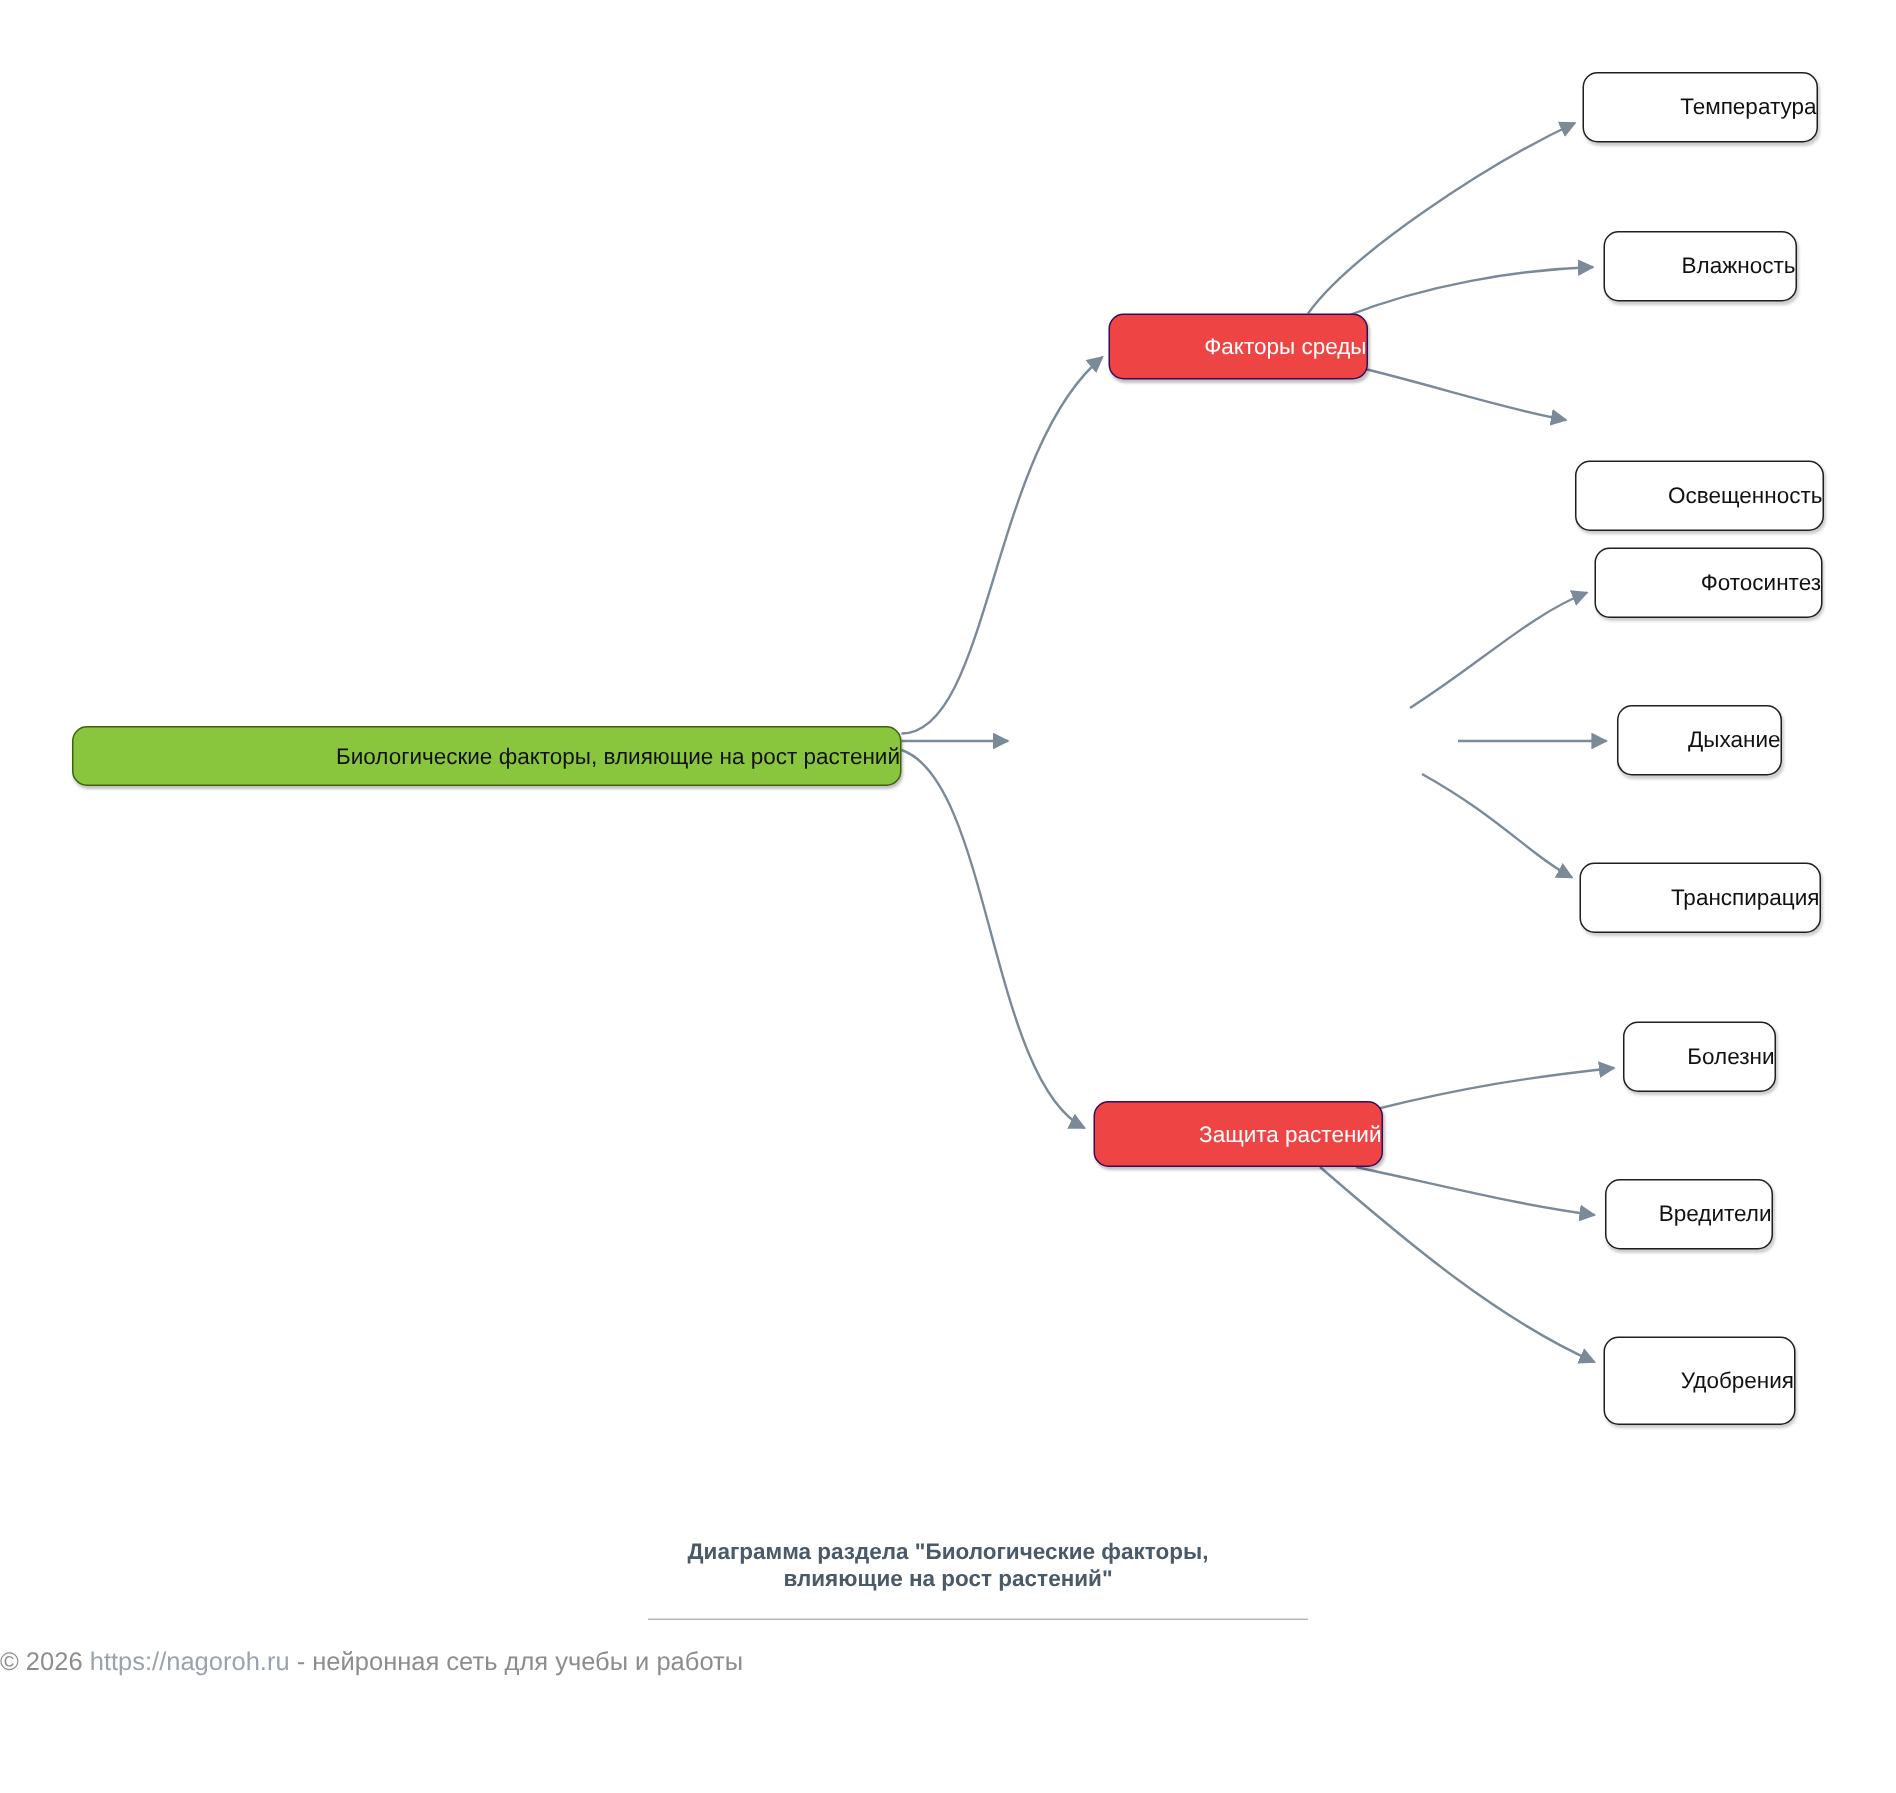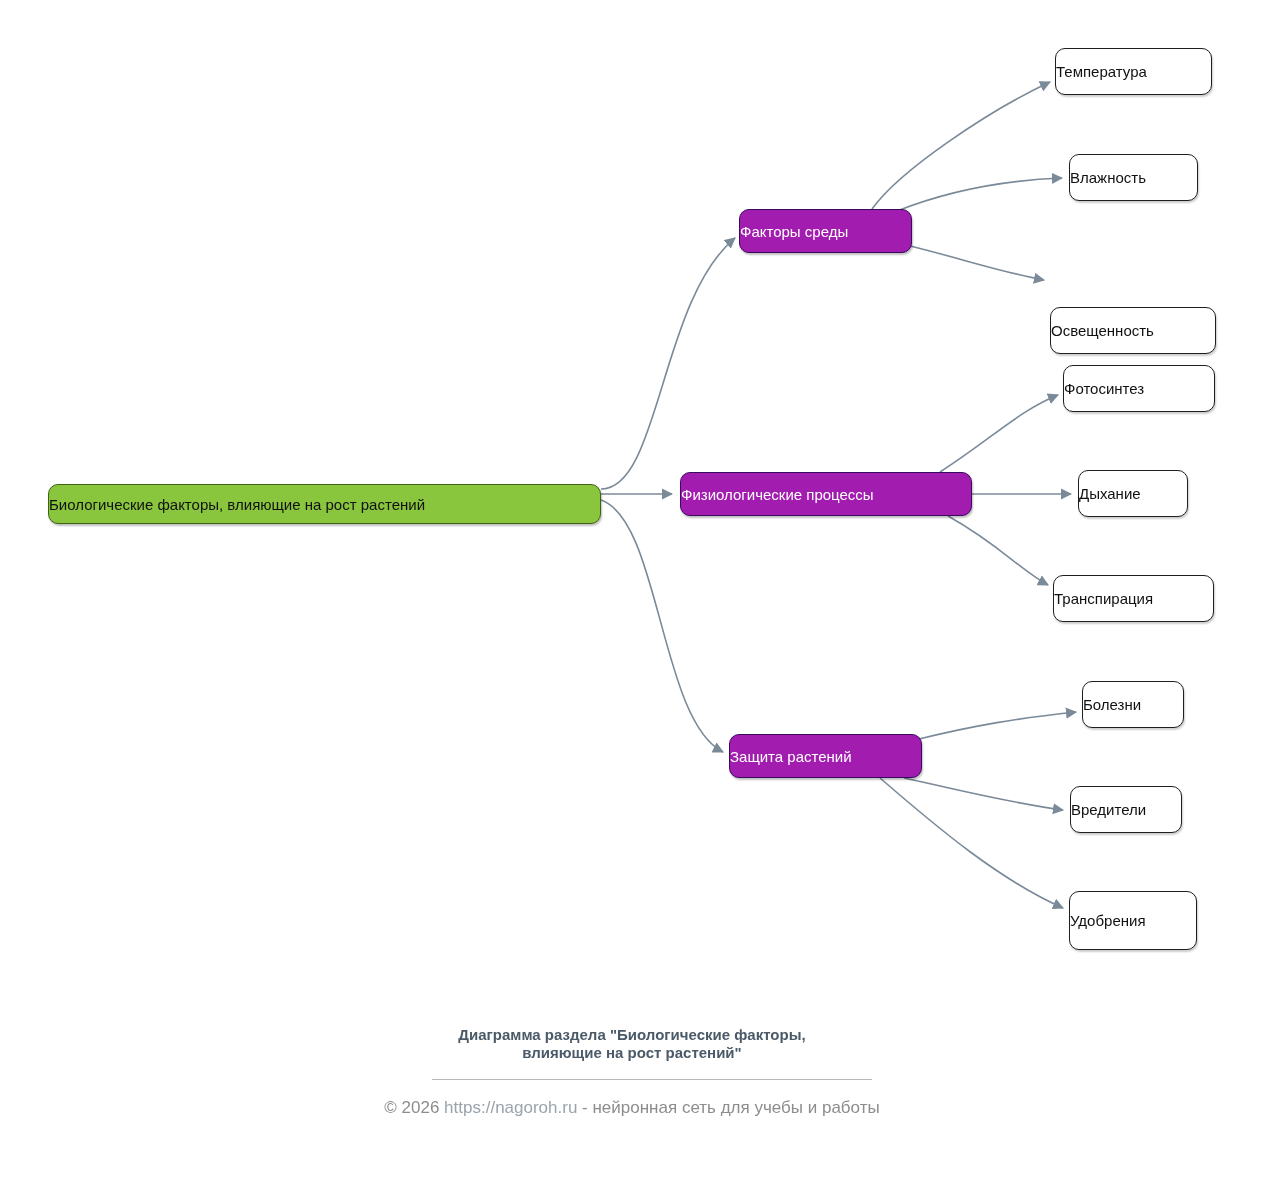--- a/index.html
+++ b/index.html
@@ -25,36 +25,36 @@
     left: 0; top: 0;
     width: 1264px;
     height: 1195px;
     pointer-events: none;
   }
   .node {
     position: absolute;
     box-sizing: border-box;
     display: flex;
     align-items: center;
-    justify-content: flex-start;
+    justify-content: flex-end;
     text-align: center;
     white-space: nowrap;
     border-radius: 10px;
     border: 1px solid #333333;
   }
   .node-root {
     background: #8ac53e;
     border: 1px solid #3f6212;
     color: #111111;
     font-size: 15px;
     font-weight: 500;
     box-shadow: 1px 2px 2px rgba(0,0,0,0.25);
   }
   .node-branch {
-    background: #a21caf;
+    background: #ef4444;
     border: 1px solid #3a0a61;
     color: #ffffff;
     font-size: 15px;
     font-weight: 500;
     box-shadow: 1px 2px 2px rgba(0,0,0,0.25);
   }
   .node-leaf {
     background: #ffffff;
     border: 1px solid #1f1f1f;
     color: #111111;
@@ -78,21 +78,20 @@
     left: 432px;
     top: 1079px;
     width: 440px;
     border-top: 1px solid #b9b9b9;
   }
   .footer {
     position: absolute;
     left: 0;
     top: 1098px;
     width: 1264px;
-    text-align: center;
     color: #8d8d8d;
     font-size: 17px;
   }
   .footer .link { color: #9aa3ac; }
 </style>
 </head>
 <body>
 
 <div id="diagram-root">
 
@@ -132,23 +131,20 @@
   <div class="node node-leaf" style="left:1055px; top:48px; width:157px; height:47px;">
     <span>Температура</span>
   </div>
   <div class="node node-leaf" style="left:1069px; top:154px; width:129px; height:47px;">
     <span>Влажность</span>
   </div>
   <div class="node node-leaf" style="left:1050px; top:260px; width:166px; height:47px;margin-top:47px;">
     <span>Освещенность</span>
   </div>
 
-  <div class="node node-branch" style="left:680px; top:472px; width:292px; height:44px;">
-    <span>Физиологические процессы</span>
-  </div>
   <div class="node node-leaf" style="left:1063px; top:365px; width:152px; height:47px;">
     <span>Фотосинтез</span>
   </div>
   <div class="node node-leaf" style="left:1078px; top:470px; width:110px; height:47px;">
     <span>Дыхание</span>
   </div>
   <div class="node node-branch" style="left:729px; top:734px; width:193px; height:44px;">
     <span>Защита растений</span>
   </div>
 

